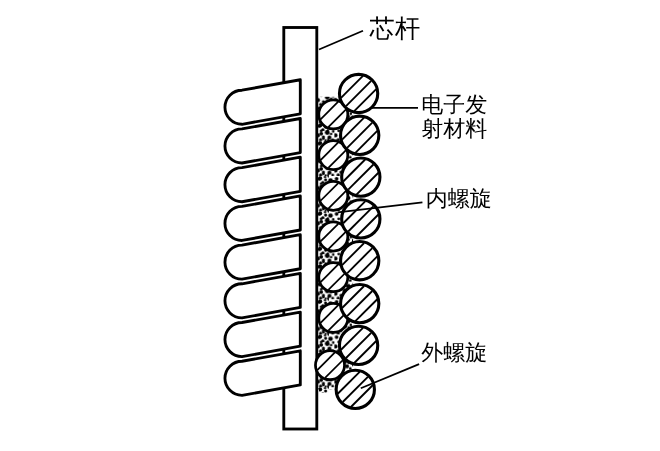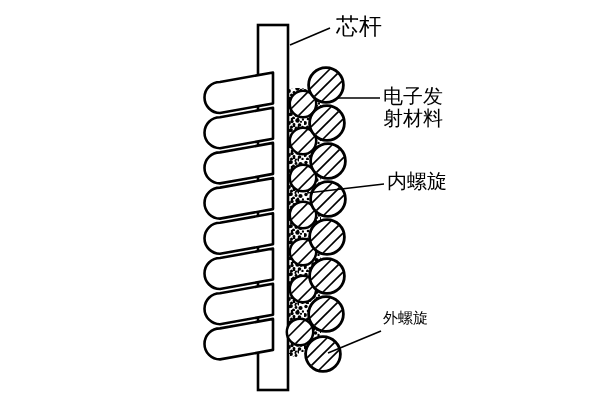--- a/index.html
+++ b/index.html
@@ -118,16 +118,16 @@
 
   <div class="diagram-label" style="left: 387px; top: 170px; font-size: 20px;">
     <span>内螺旋</span>
   </div>
 
   <div class="diagram-label" style="left: 383px; top: 85px; font-size: 20px;">
     <span>电子发</span>
     <span>射材料</span>
   </div>
 
-  <div class="diagram-label" style="left: 383px; top: 310px; font-size: 15px;">
+  <div class="diagram-label" style="left: 383px; top: 310px; font-size: 20px;">
     <span>外螺旋</span>
   </div>
 </div>
 
 </body></html>

